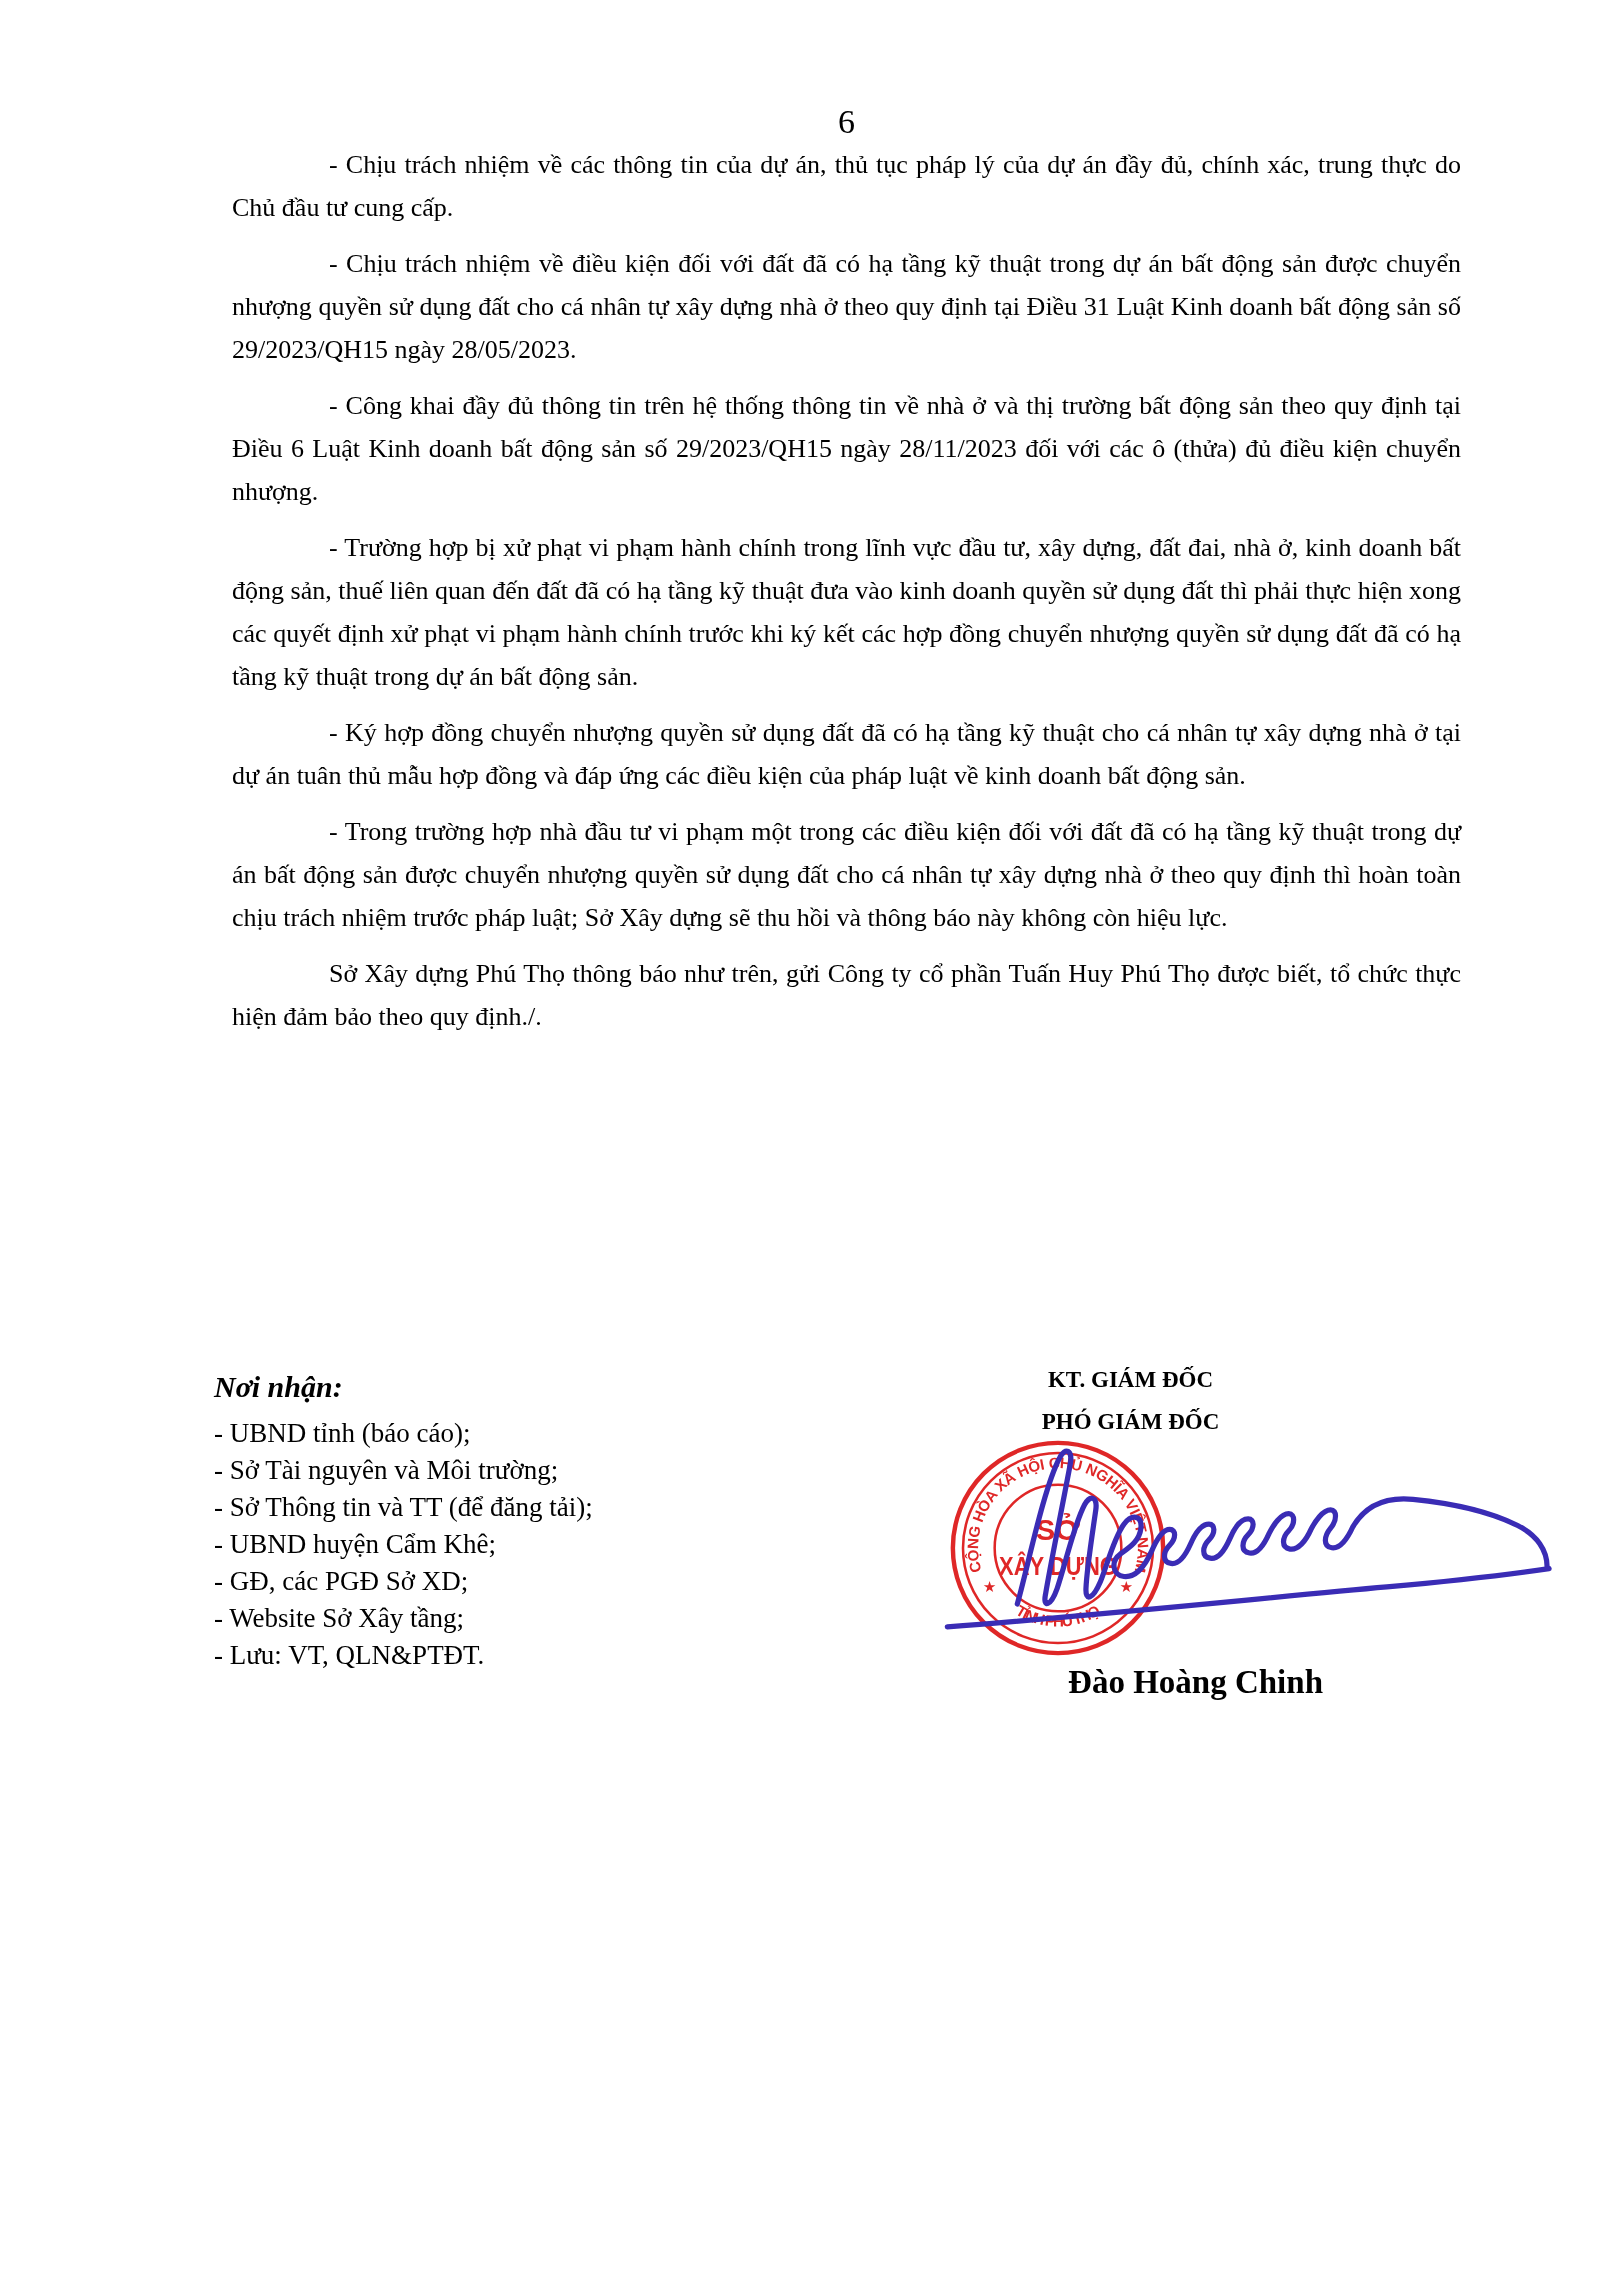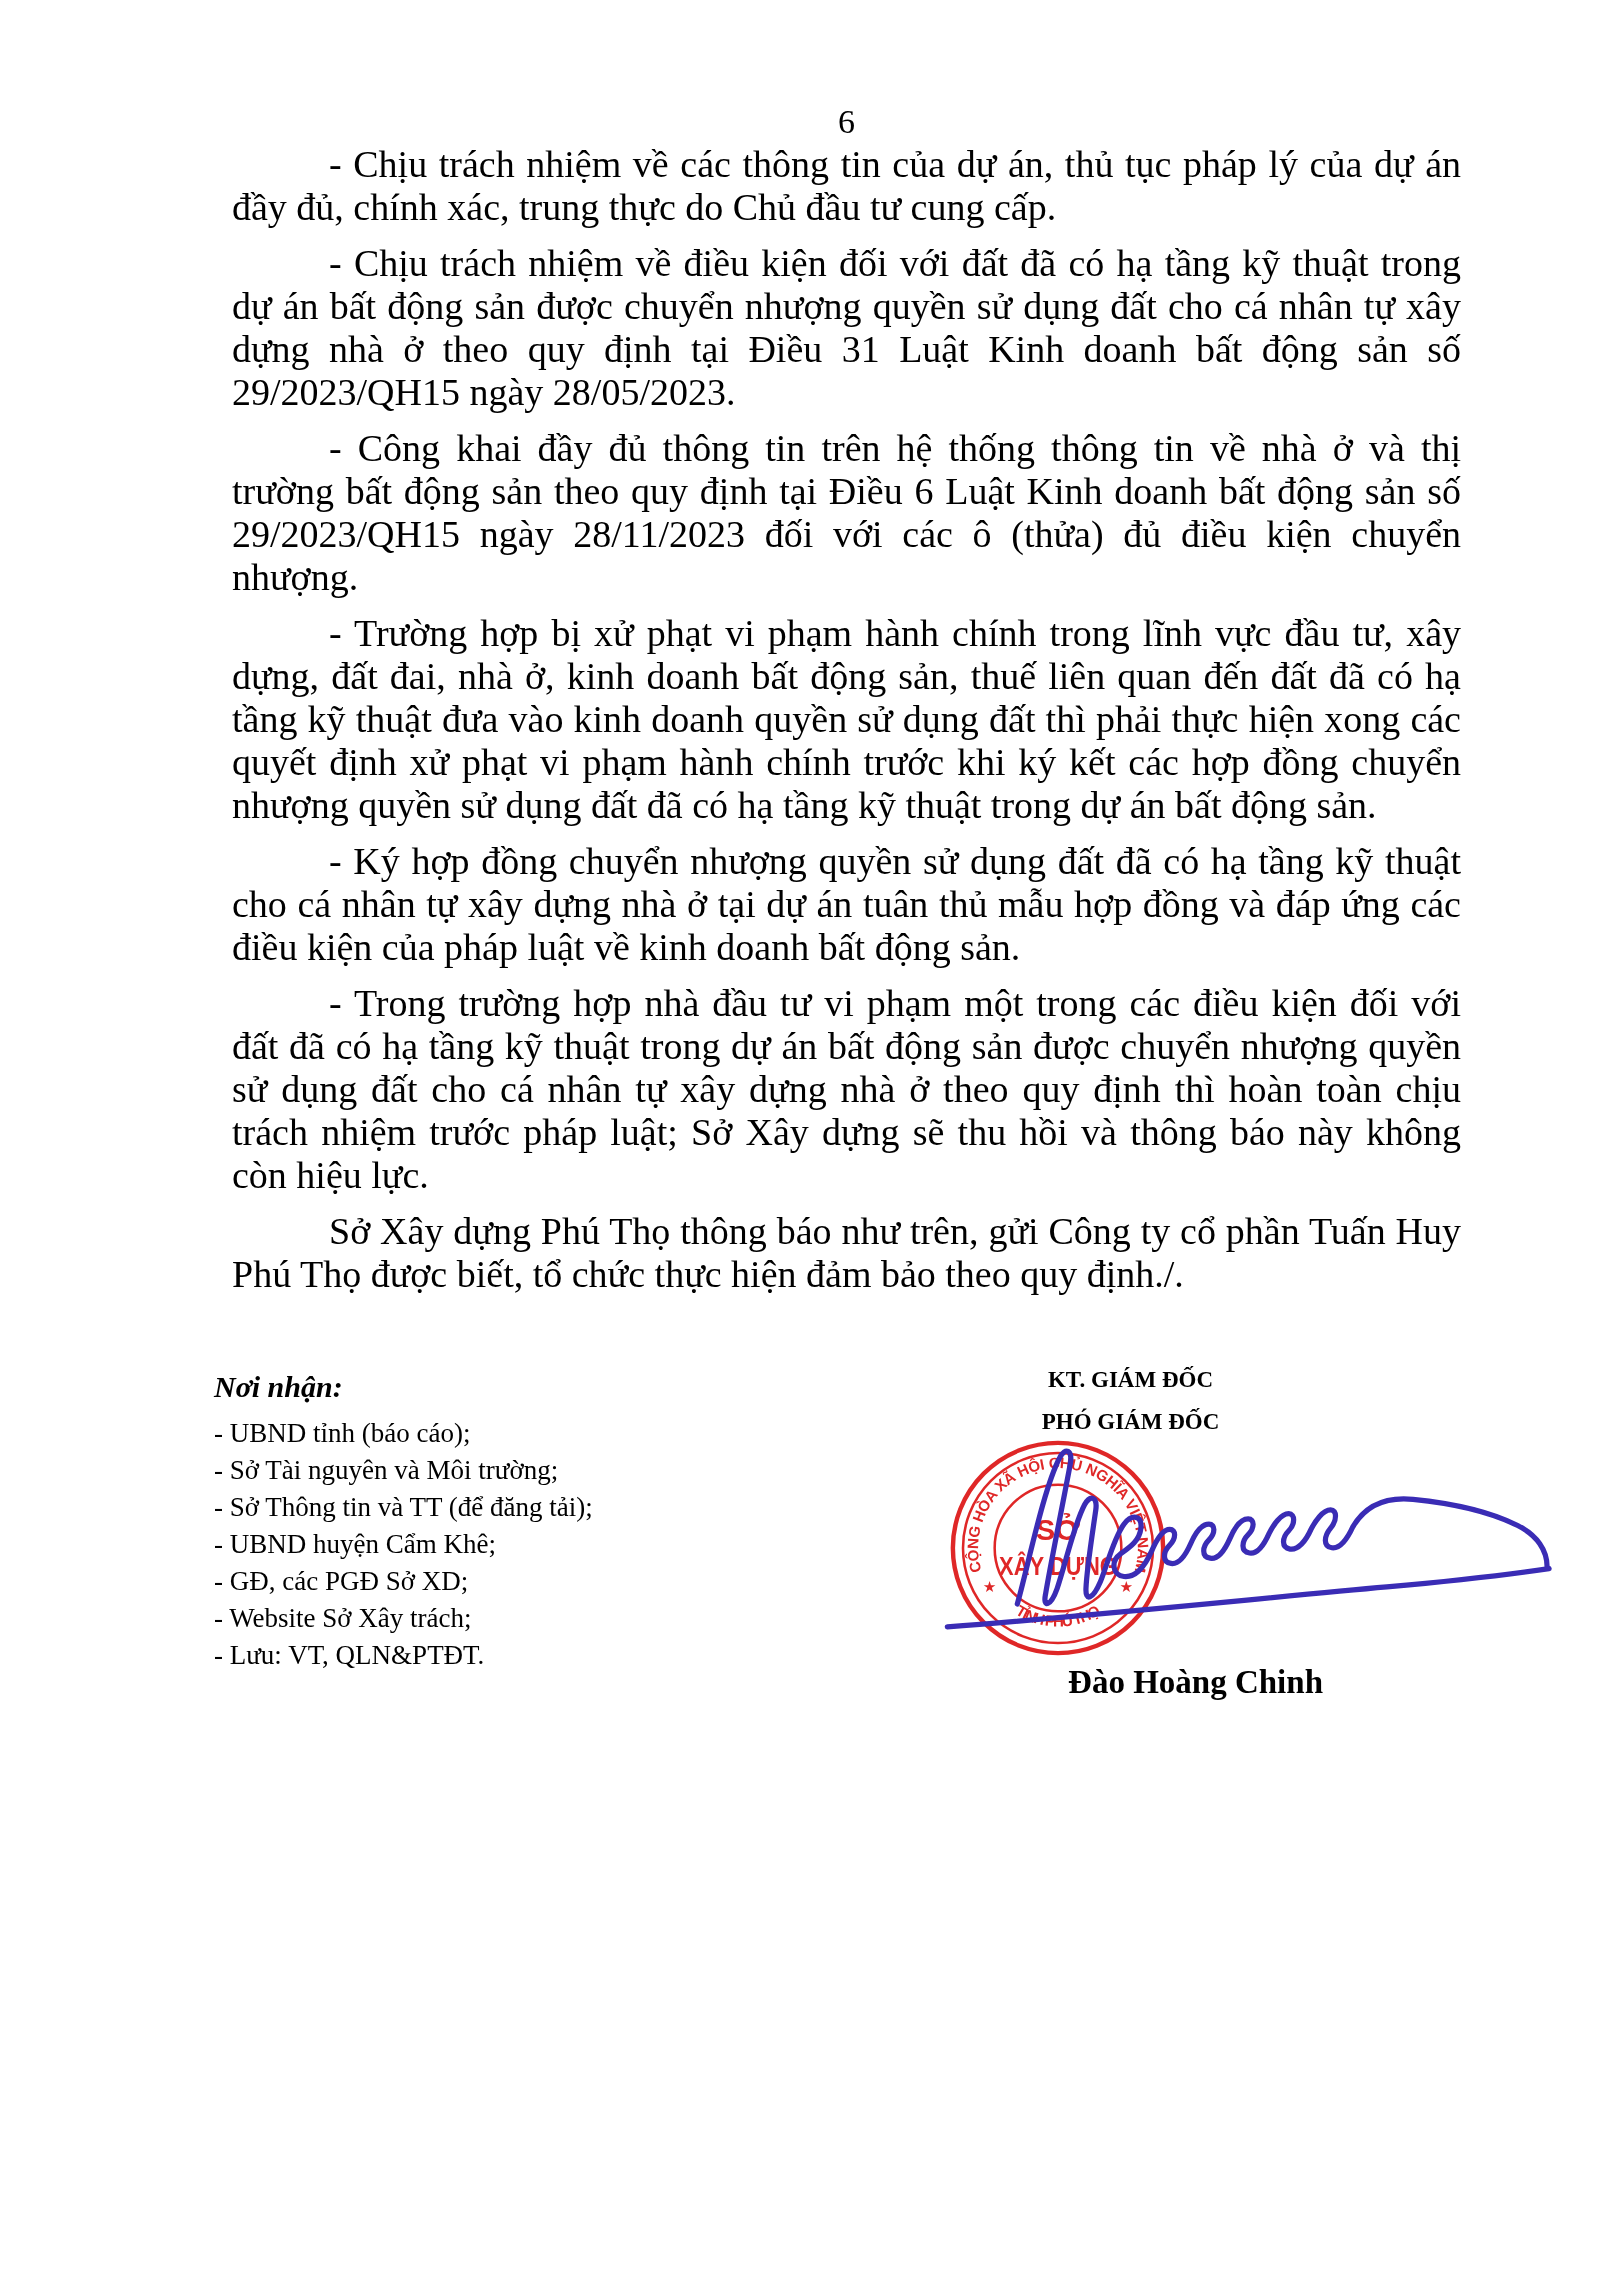--- a/index.html
+++ b/index.html
@@ -14,21 +14,21 @@
   }
   .page-number {
     position: absolute;
     left: 232px; top: 103px; width: 1229px;
     text-align: center;
     font-size: 34px;
   }
   .doc-body {
     position: absolute;
     left: 232px; top: 143px; width: 1229px;
-    font-size: 38px;
+    font-size: 26px;
     line-height: 43px;
     text-align: justify;
   }
   .doc-body p {
     margin: 0 0 13px 0;
     text-indent: 97px;
   }
   .recipients {
     position: absolute;
     left: 214px; top: 1370px; width: 497px;
@@ -102,21 +102,21 @@
     <p>Sở Xây dựng Phú Thọ thông báo như trên, gửi Công ty cổ phần Tuấn Huy Phú Thọ được biết, tổ chức thực hiện đảm bảo theo quy định./.</p>
   </div>
 
   <div class="recipients">
     <div class="recipients-header">Nơi nhận:</div>
     <div class="recipient-item">- UBND tỉnh (báo cáo);</div>
     <div class="recipient-item">- Sở Tài nguyên và Môi trường;</div>
     <div class="recipient-item">- Sở Thông tin và TT (để đăng tải);</div>
     <div class="recipient-item">- UBND huyện Cẩm Khê;</div>
     <div class="recipient-item">- GĐ, các PGĐ Sở XD;</div>
-    <div class="recipient-item">- Website Sở Xây trách;</div>
+    <div class="recipient-item">- Website Sở Xây tầng;</div>
     <div class="recipient-item">- Lưu: VT, QLN&amp;PTĐT.</div>
   </div>
 
   <div class="sign-titles">
     <div>KT. GIÁM ĐỐC</div>
     <div>PHÓ GIÁM ĐỐC</div>
   </div>
 
   <svg class="stamp" viewBox="0 0 360 360" xmlns="http://www.w3.org/2000/svg" aria-hidden="true">
     <defs>

